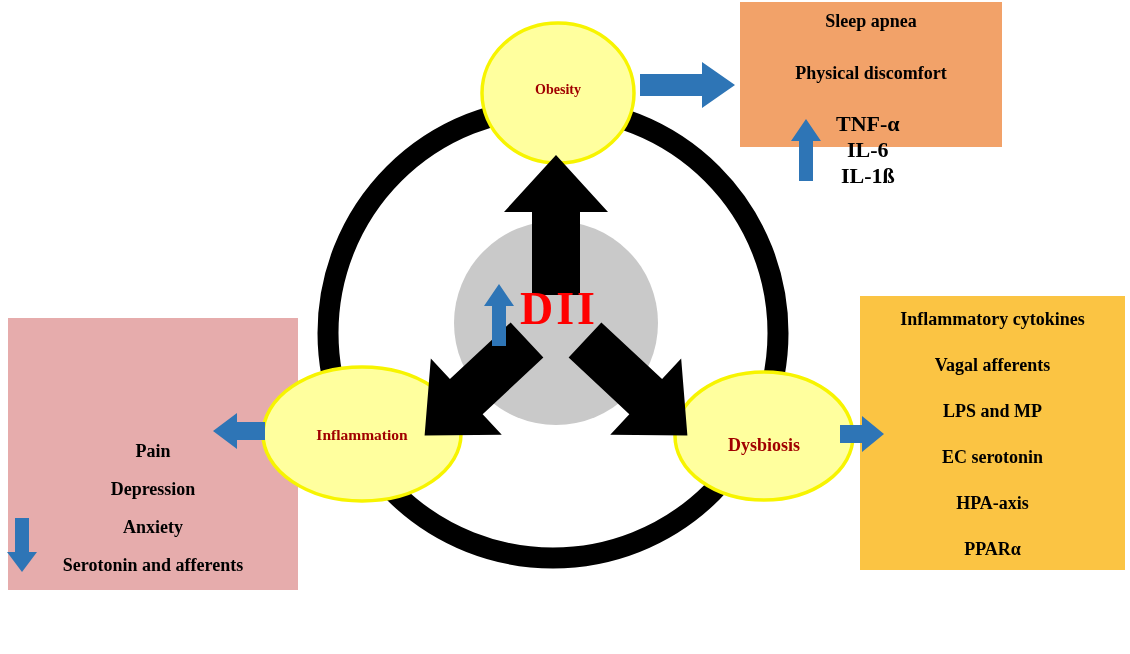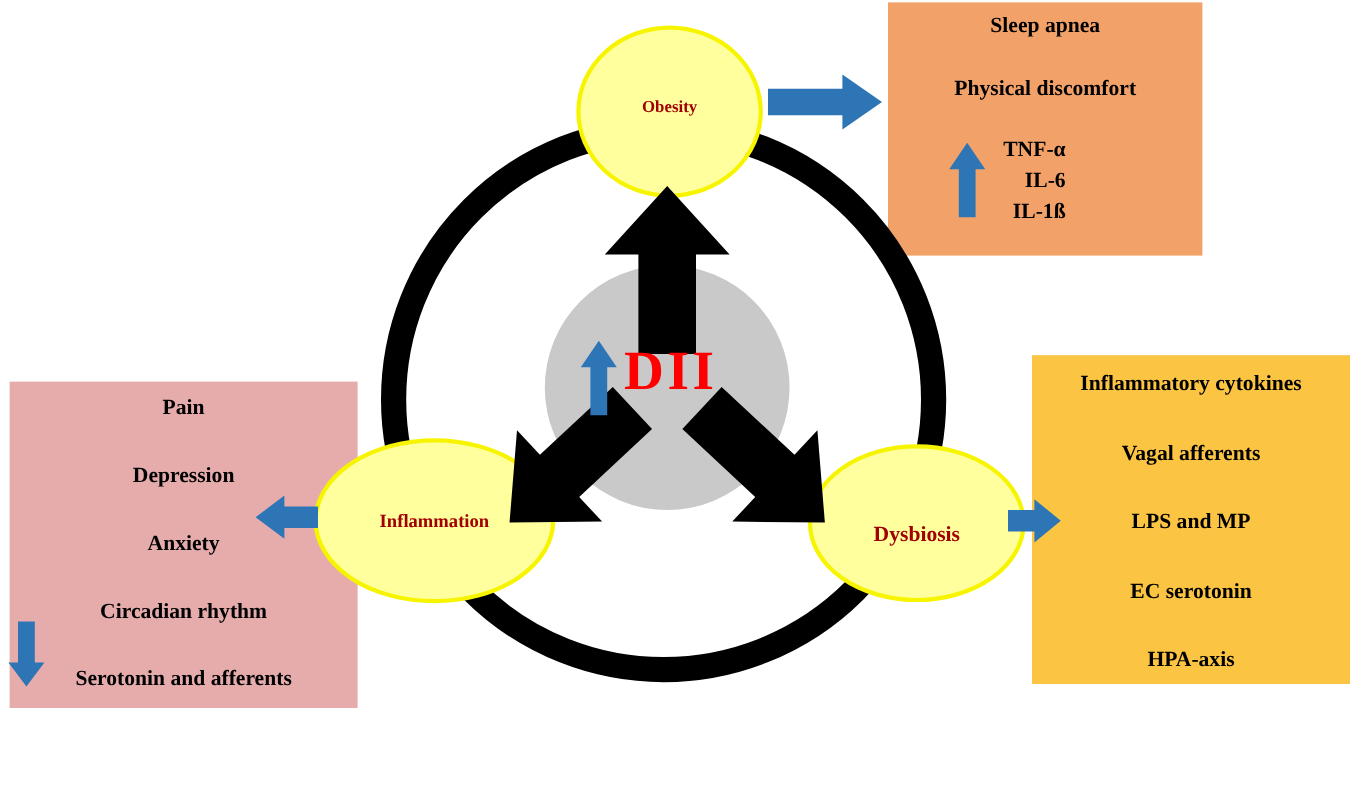--- a/index.html
+++ b/index.html
@@ -2,29 +2,29 @@
 <html style="--accent-blue: #2E75B6; --sleep-box-bg: #F2A269; --mood-box-bg: #E6ACAC; --gut-box-bg: #FBC443; --node-fill: #FFFF9E; --node-border: #F7F400; --node-label: #A00000; --dii-red: #FF0000; --center-gray: #C9C9C9;"><head>
 <meta charset="utf-8">
 <style>
   html,body{margin:0;padding:0;background:#ffffff;}
   .canvas{
     position:relative;width:1130px;height:654px;background:#ffffff;overflow:hidden;
     font-family:"Liberation Serif","DejaVu Serif",serif;font-weight:bold;color:#000;
   }
   
   .box{position:absolute;z-index:1;box-sizing:border-box;}
-  .sleep-box{left:740px;top:2px;width:262px;height:211px;background:var(--sleep-box-bg,#F2A269);}
+  .sleep-box{left:740px;top:2px;width:262px;height:145px;background:var(--sleep-box-bg,#F2A269);}
   .mood-box{left:8px;top:318px;width:290px;height:272px;background:var(--mood-box-bg,#E6ACAC);
-            display:flex;flex-direction:column;justify-content:space-between;padding:10px 16px 14px;}
+            display:flex;flex-direction:column;justify-content:flex-end;padding:10px 16px 14px;gap:16px;}
   .gut-box{left:860px;top:296px;width:265px;height:274px;background:var(--gut-box-bg,#FBC443);
            display:flex;flex-direction:column;justify-content:space-between;padding:12px 0 10px;}
   .box-item{width:100%;text-align:center;font-size:18px;line-height:22px;}
   .sleep-line1{position:absolute;top:8px;left:0;}
   .sleep-line2{position:absolute;top:60px;left:0;}
-  .cyto-stack{position:absolute;top:109px;left:96px;font-size:18px;line-height:26px;text-align:right;}
+  .cyto-stack{position:absolute;top:109px;left:96px;font-size:22px;line-height:26px;text-align:center;}
   
   svg.fig{position:absolute;left:0;top:0;z-index:2;pointer-events:none;}
   .ring{fill:none;stroke:#000;stroke-width:21px;}
   .gray-circle{fill:var(--center-gray,#C9C9C9);}
   .node-ellipse{fill:var(--node-fill,#FFFF9E);stroke:var(--node-border,#F7F400);stroke-width:3.5px;}
   .blk{fill:#000;}
   .blu{fill:var(--accent-blue,#2E75B6);}
   
   .label{position:absolute;z-index:3;text-align:center;}
   .node-label{color:var(--node-label,#A00000);}
@@ -46,30 +46,30 @@
       <div>TNF-α</div>
       <div>IL-6</div>
       <div>IL-1ß</div>
     </div>
   </div>
 
   <div class="box mood-box">
     <div class="box-item">Pain</div>
     <div class="box-item">Depression</div>
     <div class="box-item">Anxiety</div>
-    <div class="box-item">Circadian rhythm</div>
     <div class="box-item">Serotonin and afferents</div>
   </div>
 
   <div class="box gut-box">
     <div class="box-item">Inflammatory cytokines</div>
     <div class="box-item">Vagal afferents</div>
     <div class="box-item">LPS and MP</div>
     <div class="box-item">EC serotonin</div>
     <div class="box-item">HPA-axis</div>
+    <div class="box-item">PPARα</div>
   </div>
 
   <svg class="fig" width="1130" height="654" viewBox="0 0 1130 654">
     <defs>
       <path id="blk-arrow" d="M0,-24 L83,-24 L83,-52 L140,0 L83,52 L83,24 L0,24 Z"></path>
       <path id="blu-95" d="M0,-11 L62,-11 L62,-23 L95,0 L62,23 L62,11 L0,11 Z"></path>
       <path id="blu-52" d="M0,-9 L28,-9 L28,-18 L52,0 L28,18 L28,9 L0,9 Z"></path>
       <path id="blu-44" d="M0,-9 L22,-9 L22,-18 L44,0 L22,18 L22,9 L0,9 Z"></path>
       <path id="blu-62" d="M0,-7 L40,-7 L40,-15 L62,0 L40,15 L40,7 L0,7 Z"></path>
       <path id="blu-54" d="M0,-7 L34,-7 L34,-15 L54,0 L34,15 L34,7 L0,7 Z"></path>

